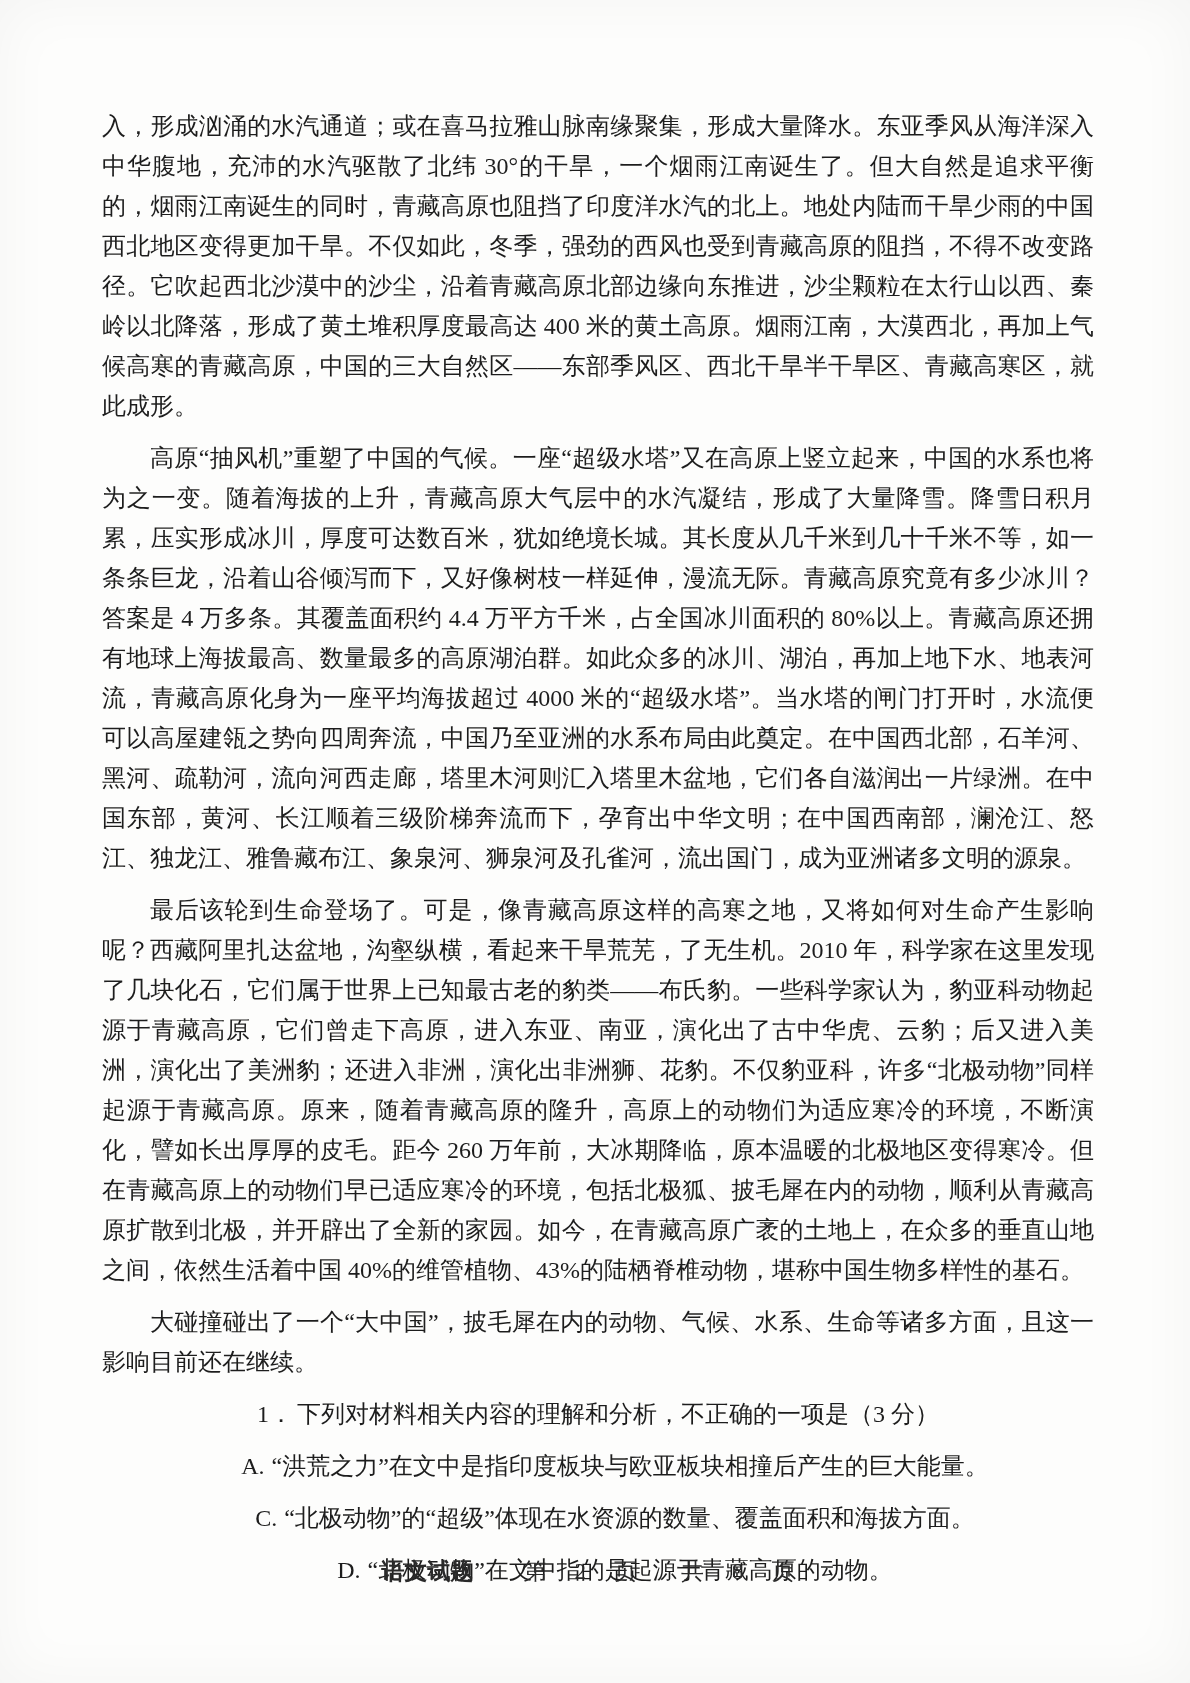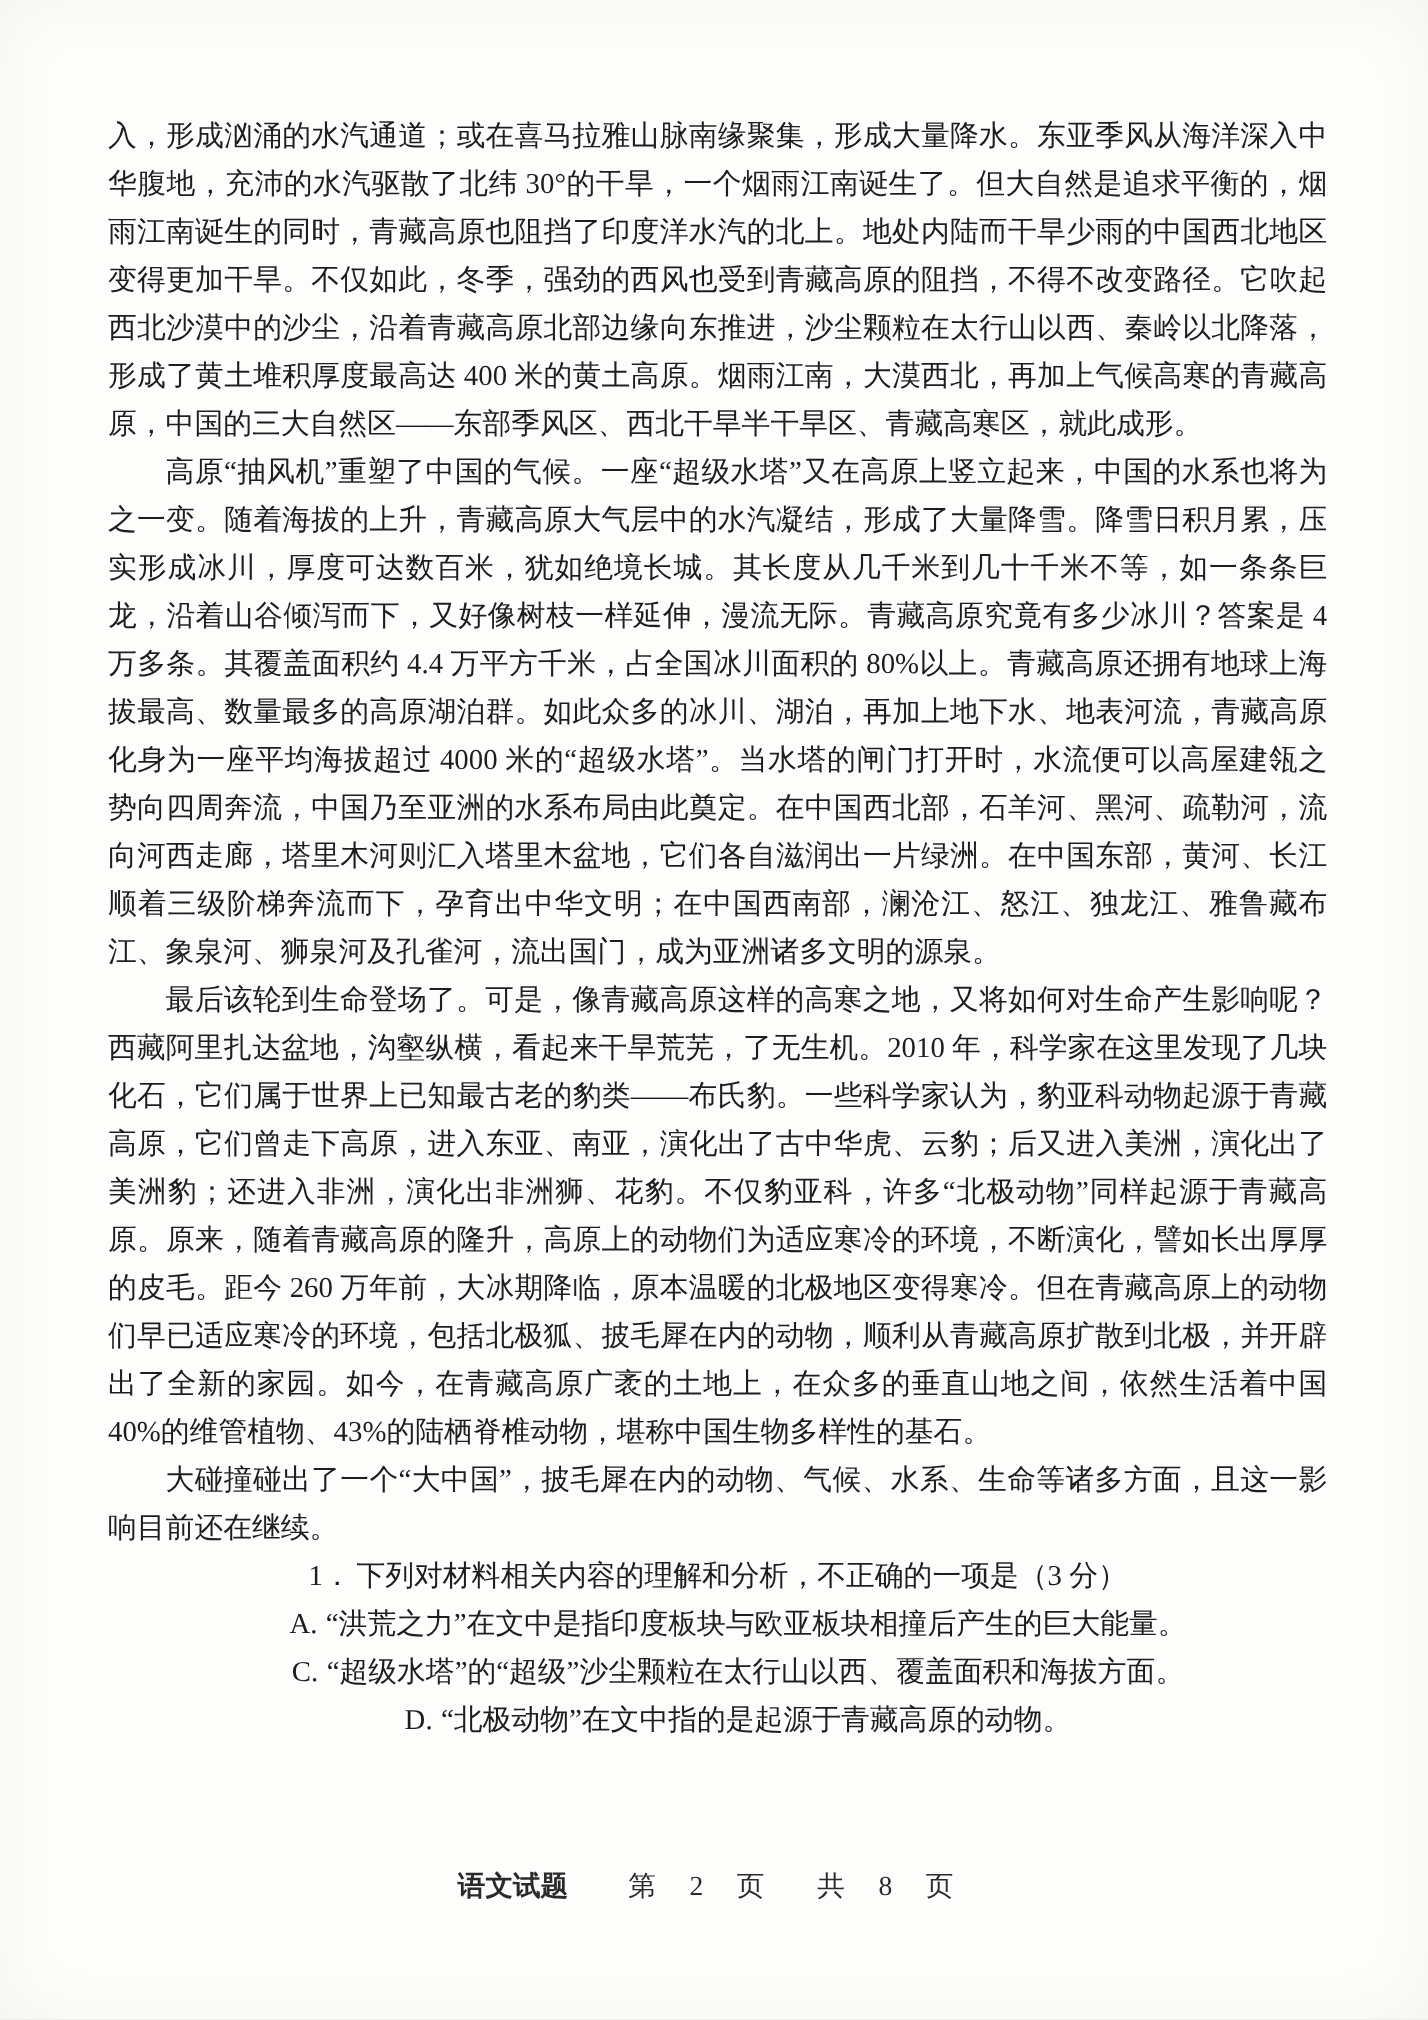--- a/index.html
+++ b/index.html
@@ -18,21 +18,21 @@
     color: #1d1d1d;
     overflow: hidden;
   }
   .content {
     position: absolute;
     left: 90px;
     top: 94px;
     width: 1016px;
   }
   .content p {
-    margin: 0;
+    margin: 12px;
     font-size: 24px;
     line-height: 40px;
     text-align: justify;
     text-justify: inter-ideograph;
   }
   p.para-indent { text-indent: 2em; }
   p.citation {
     text-align: right;
     text-indent: 0;
   }
@@ -74,21 +74,21 @@
     </div>
 
     <div class="question">
       <p class="stem">
         <span class="q-number">1．</span><span>下列对材料相关内容的理解和分析，不正确的一项是（3 分）</span>
       </p>
       <p class="option">
         <span class="opt-label">A.</span><span>“洪荒之力”在文中是指印度板块与欧亚板块相撞后产生的巨大能量。</span>
       </p>
       <p class="option">
-        <span class="opt-label">C.</span><span>“超级水塔”的“超级”沙尘颗粒在太行山以西、覆盖面积和海拔方面。</span>
+        <span class="opt-label">C.</span><span>“北极动物”的“超级”体现在水资源的数量、覆盖面积和海拔方面。</span>
       </p>
       <p class="option">
         <span class="opt-label">D.</span><span>“北极动物”在文中指的是起源于青藏高原的动物。</span>
       </p>
     </div>
 
   </div>
 
   <div class="page-footer">
     <span class="f-doc">语文试题</span><span class="f-sep">第</span><span class="f-sep">2</span><span class="f-sep">页</span><span class="f-sep f-gap">共</span><span class="f-sep">8</span><span class="f-sep">页</span>

